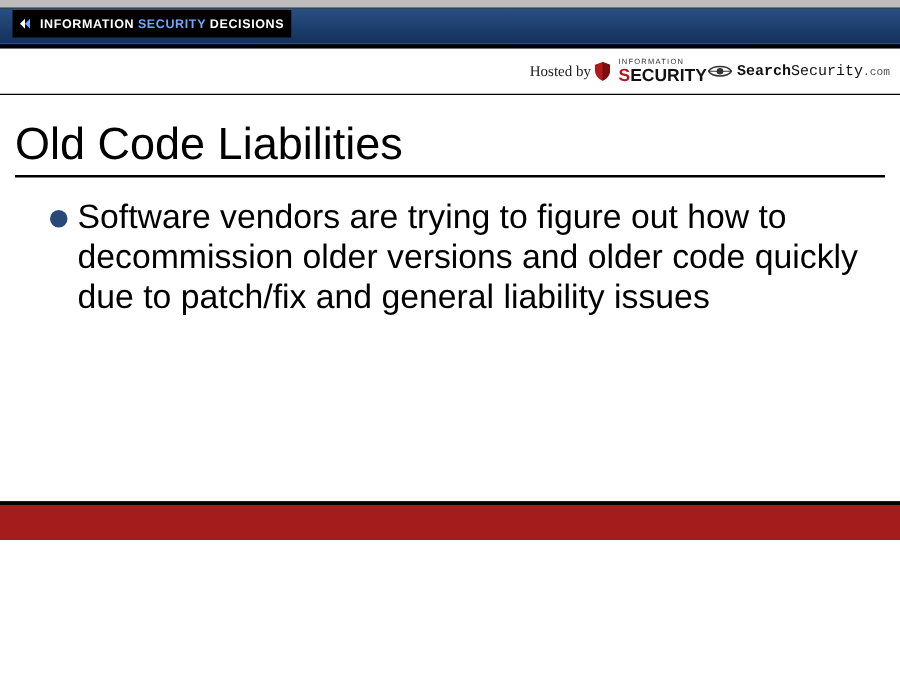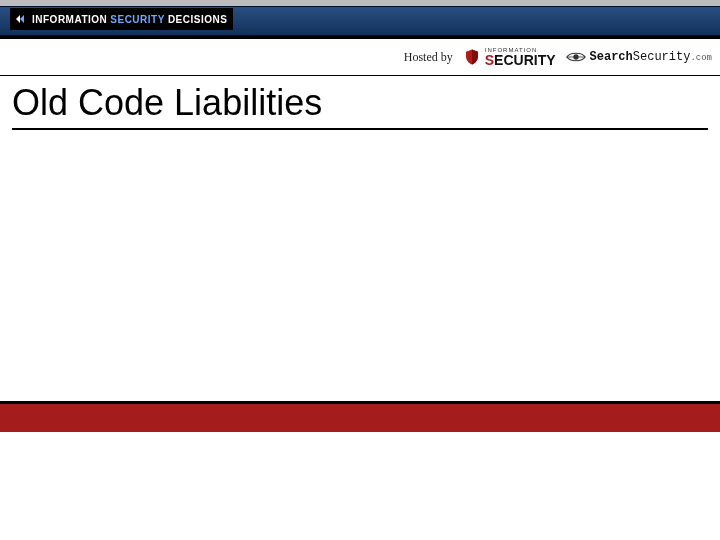--- a/index.html
+++ b/index.html
@@ -73,21 +73,20 @@
     background: #ffffff;
     border-bottom: 1px solid #000000;
   }
   .hosts {
     position: absolute;
     top: 44px;
     right: 8px;
     height: 26px;
     display: flex;
     align-items: center;
-    gap: 10px;
   }
   .hosted-label {
     font-family: Georgia, 'Times New Roman', serif;
     font-size: 12px;
     color: #222;
   }
   .host-logo {
     display: flex;
     align-items: center;
     gap: 4px;
@@ -119,20 +118,21 @@
     color: #111;
   }
   .host-logo .ss-text .bold { font-weight: bold; }
   .host-logo .ss-text .ext { font-size: 9px; color:#555; }
 
   
   .content {
     flex: 1 1 auto;
     position: relative;
     padding: 4px 12px 0 12px;
+    margin-top: 12px;
   }
   .title {
     font-family: Verdana, Geneva, sans-serif;
     font-size: 36px;
     font-weight: 400;
     color: #000000;
     margin: 0 0 4px 0;
   }
   .title-rule {
     border: none;
@@ -216,17 +216,18 @@
         </svg>
         <span class="ss-text"><span class="bold">Search</span><span>Security</span><span class="ext">.com</span></span>
       </div>
     </div>
   </div>
 
   <div class="content">
     <h1 class="title">Old Code Liabilities</h1>
     <hr class="title-rule">
     <ul class="bullets">
+      <li>Software vendors are trying to figure out how to decommission older versions and older code quickly due to patch/fix and general liability issues</li>
     </ul>
   </div>
 
   <div class="footer"></div>
 </div>
 
 </body></html>

